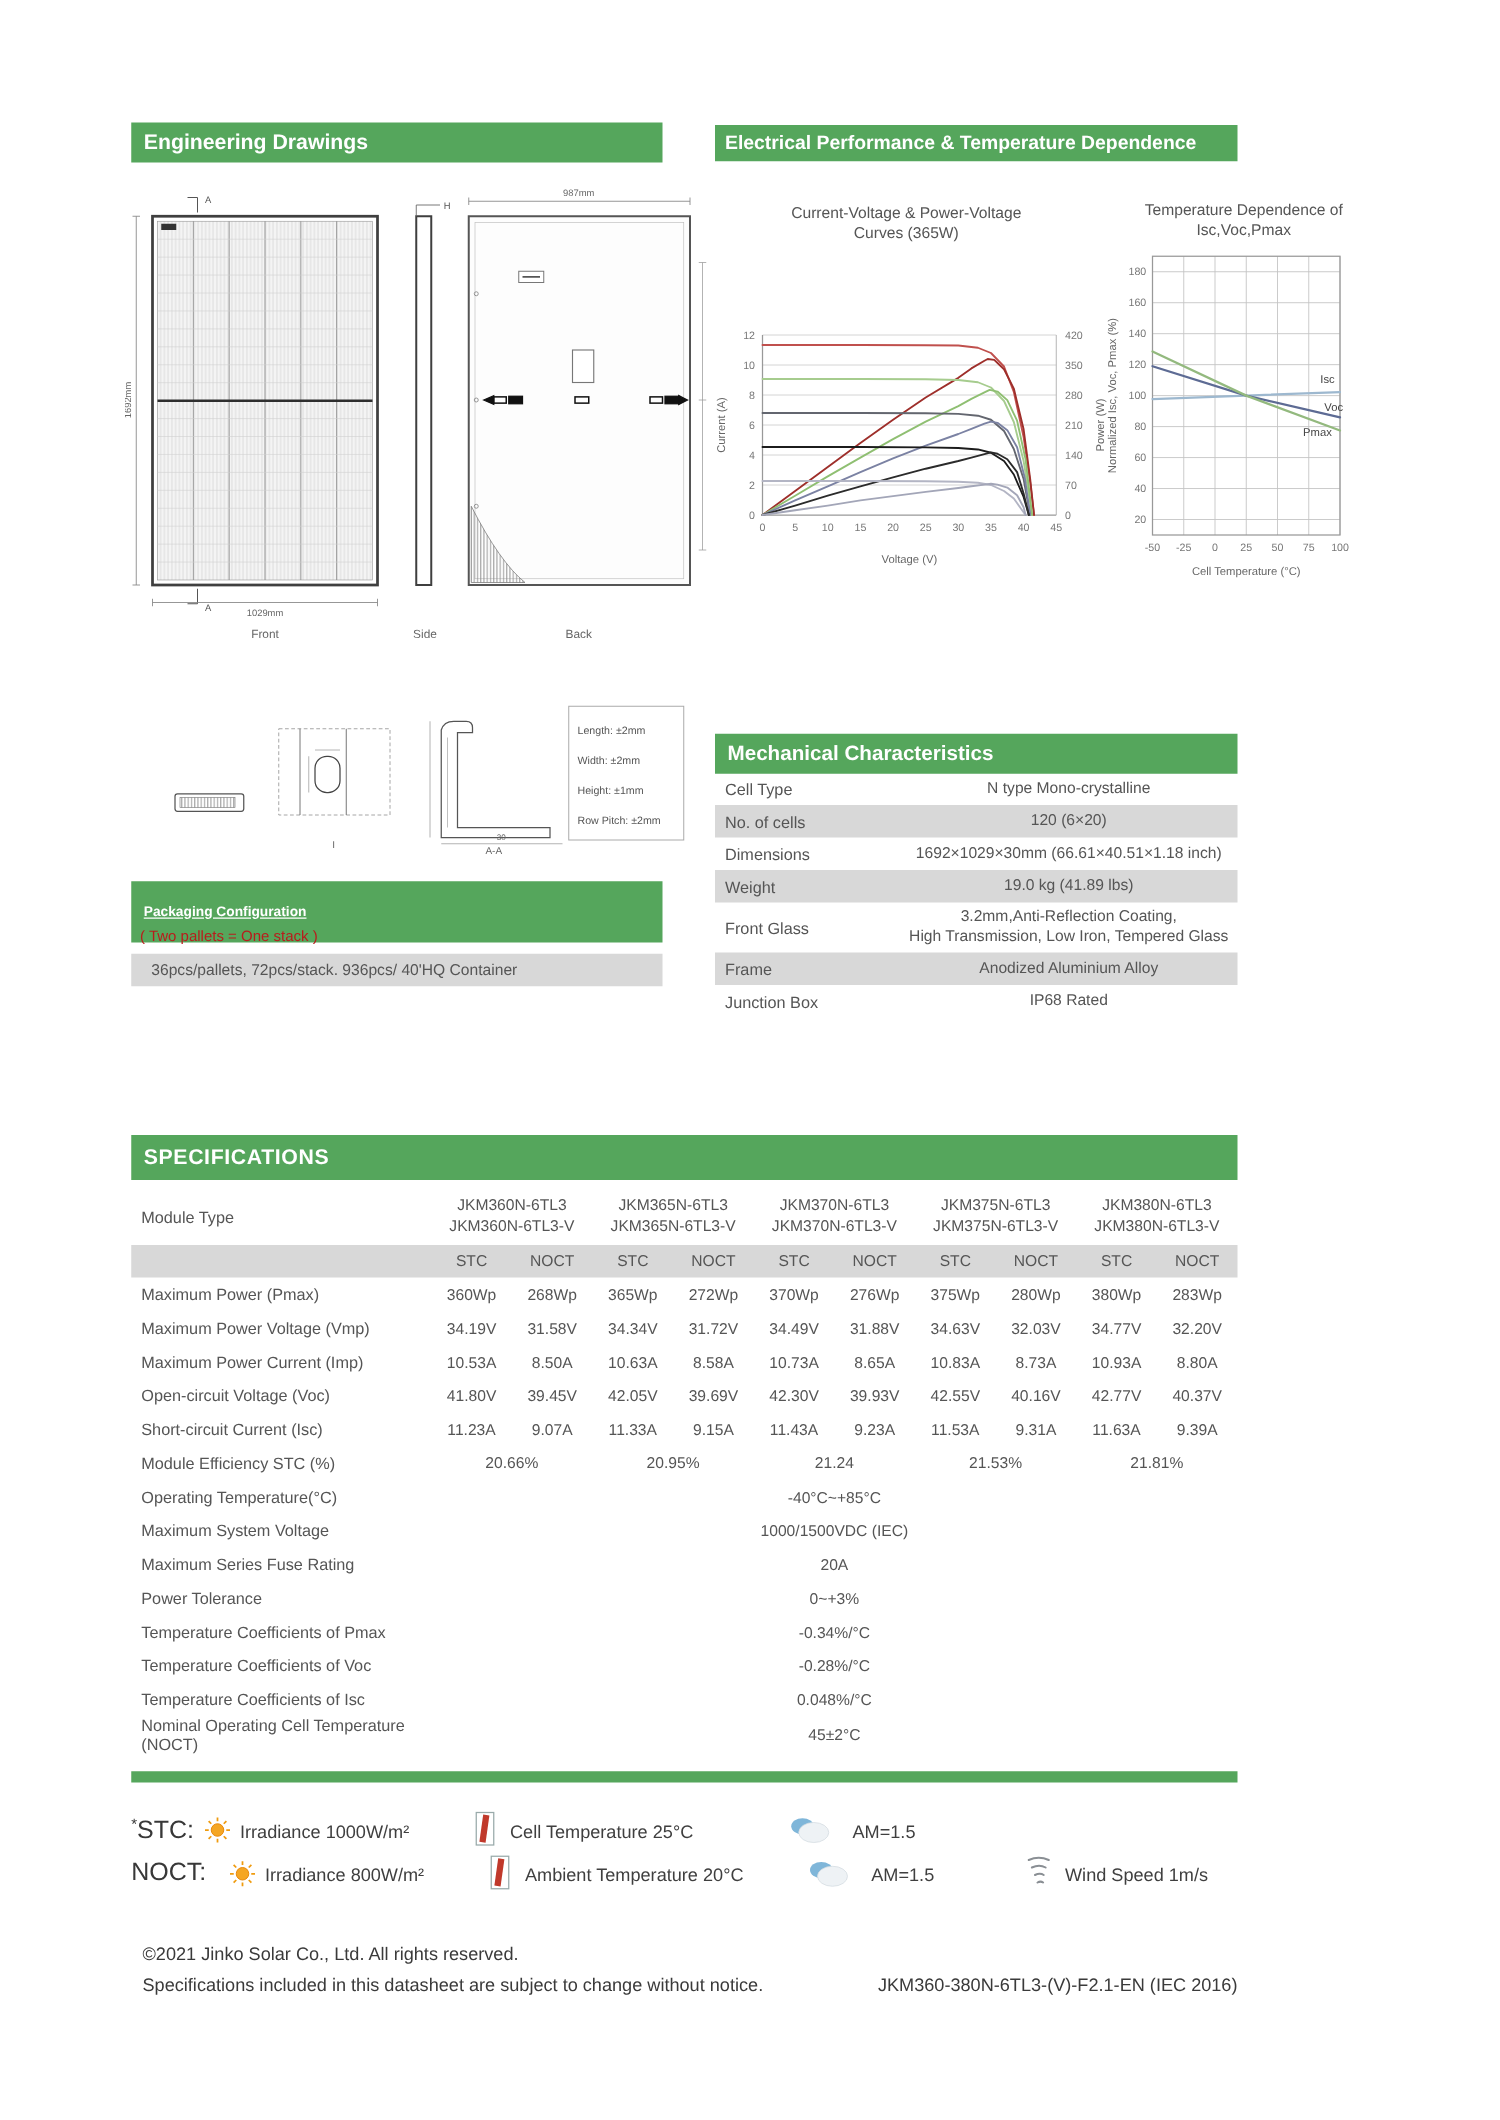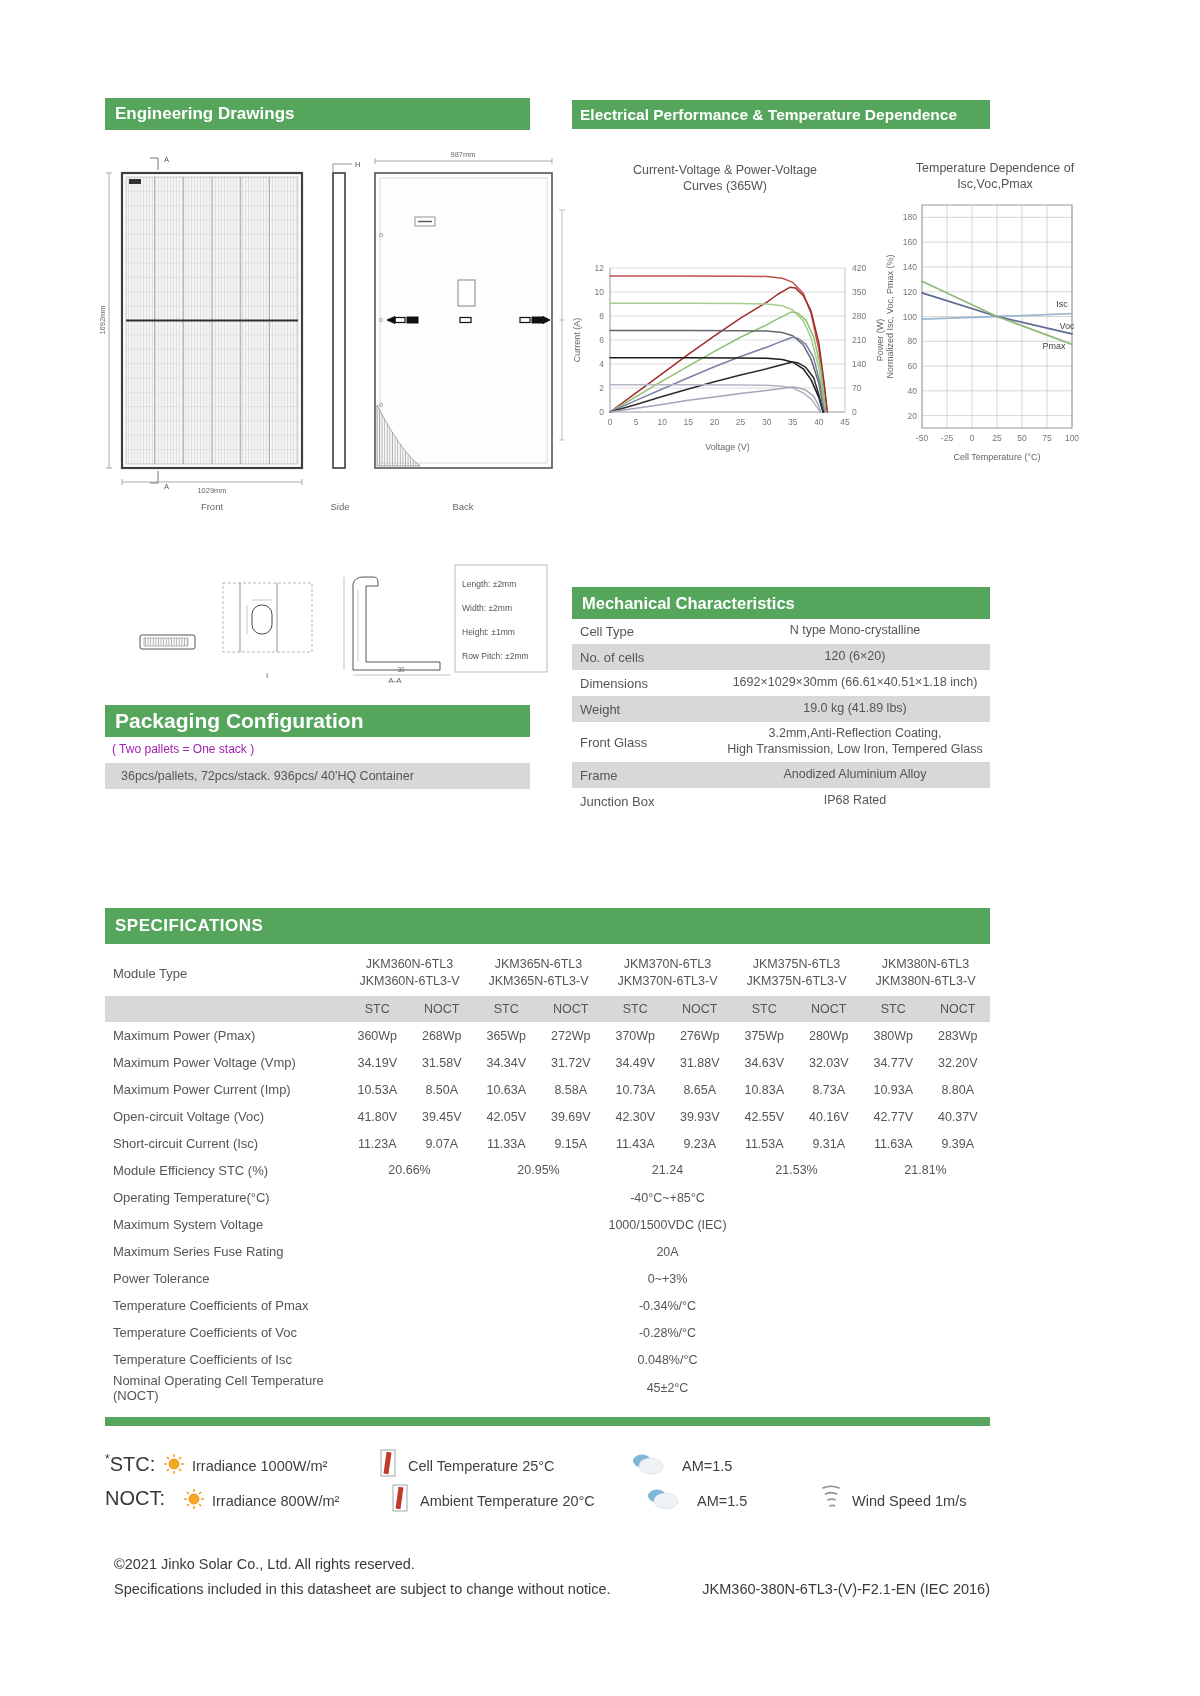--- a/index.html
+++ b/index.html
@@ -21,21 +21,21 @@
   .srow{display:grid;grid-template-columns:240px repeat(10,1fr);align-items:center;
         min-height:27px;font-size:12.5px;color:#555;}
   .srow>div{text-align:center;}
   .srow .lab{text-align:left;padding-left:8px;font-size:13px;}
   .srow.mt{min-height:46px;}
   .srow.sub{background:#d8d8d8;min-height:26px;}
   .span2{grid-column:span 2;line-height:1.4;}
   .span10{grid-column:span 10;}
   .spec-bottom-bar{margin-top:14px;height:9px;background:#55a65c;}
   
-  .pack-note{position:absolute;left:112px;top:742px;font-size:12px;color:#a21caf;}
+  .pack-note{position:absolute;left:112px;top:742px;font-size:12px;color:#b91c1c;}
   .pack-bar{position:absolute;left:105px;top:763px;width:425px;height:26px;background:#d8d8d8;
             display:flex;align-items:center;padding-left:16px;box-sizing:border-box;
             font-size:12.5px;color:#555;}
   
   .leg{position:absolute;font-size:14.5px;color:#3f3f3f;white-space:nowrap;}
   .leg-big{font-size:20px;color:#383838;}
   .foot{position:absolute;font-size:14.5px;color:#3a3a3a;white-space:nowrap;margin-left:14px;}
   sup{font-size:60%;}
 </style>
 </head>
@@ -313,21 +313,21 @@
   <div class="mrow gray">
     <div class="ml">Frame</div>
     <div class="mv">Anodized Aluminium Alloy</div>
   </div>
   <div class="mrow">
     <div class="ml">Junction Box</div>
     <div class="mv">IP68 Rated</div>
   </div>
 </div>
 
-<div class="section-hdr" style="left:105px;top:705px;width:425px;height:32px;font-size:21px;">Packaging Configuration</div>
+<div class="section-hdr" style="left:105px;top:705px;width:425px;height:49px;font-size:11px;text-decoration:underline;">Packaging Configuration</div>
 <div class="pack-note">( Two pallets = One stack )</div>
 <div class="pack-bar">36pcs/pallets, 72pcs/stack. 936pcs/ 40'HQ Container</div>
 
 <div class="section-hdr" style="left:105px;top:908px;width:885px;height:36px;font-size:17px;letter-spacing:0.5px;">SPECIFICATIONS</div>
 
 <div class="spec-table">
 
   <div class="srow mt">
     <div class="lab">Module Type</div>
     <div class="span2">

